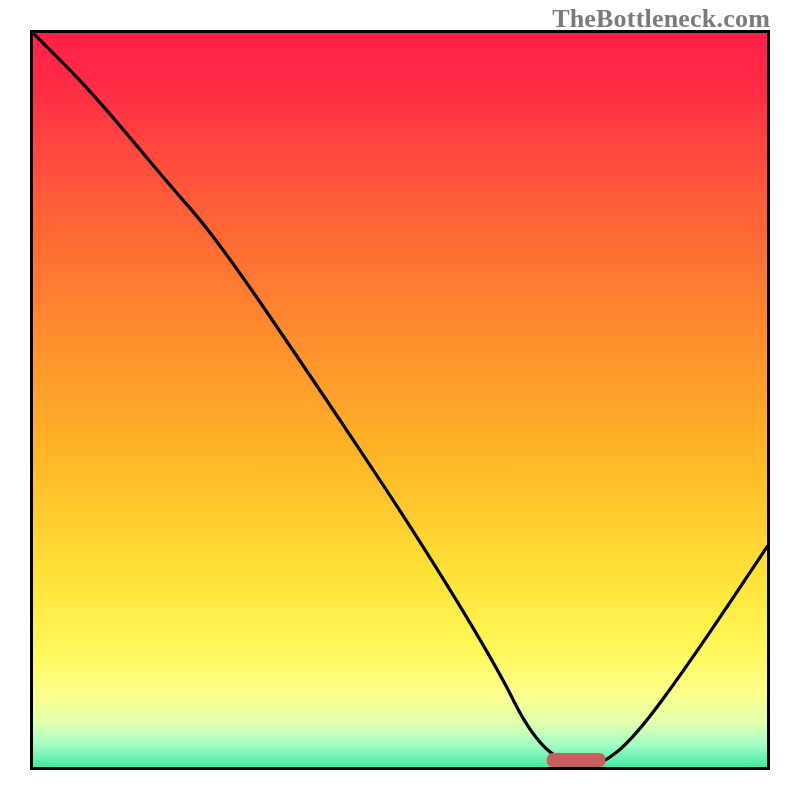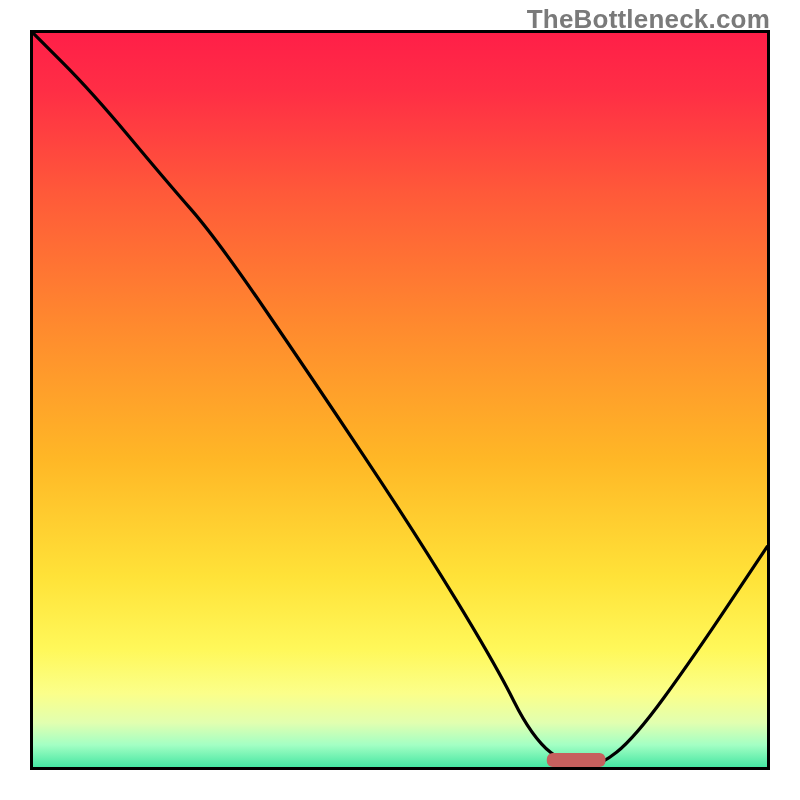--- a/index.html
+++ b/index.html
@@ -7,20 +7,21 @@
     padding: 0;
     width: 800px;
     height: 800px;
     background: #ffffff;
     font-family: Arial, Helvetica, sans-serif;
   }
   .stage {
     position: relative;
     width: 784px;
     height: 800px;
+    font-family: Liberation Serif, serif;
   }
   .watermark {
     position: absolute;
     top: 4px;
     right: 14px;
     font-size: 26px;
     font-weight: 600;
     color: #7a7a7a;
     letter-spacing: 0.2px;
     pointer-events: none;

